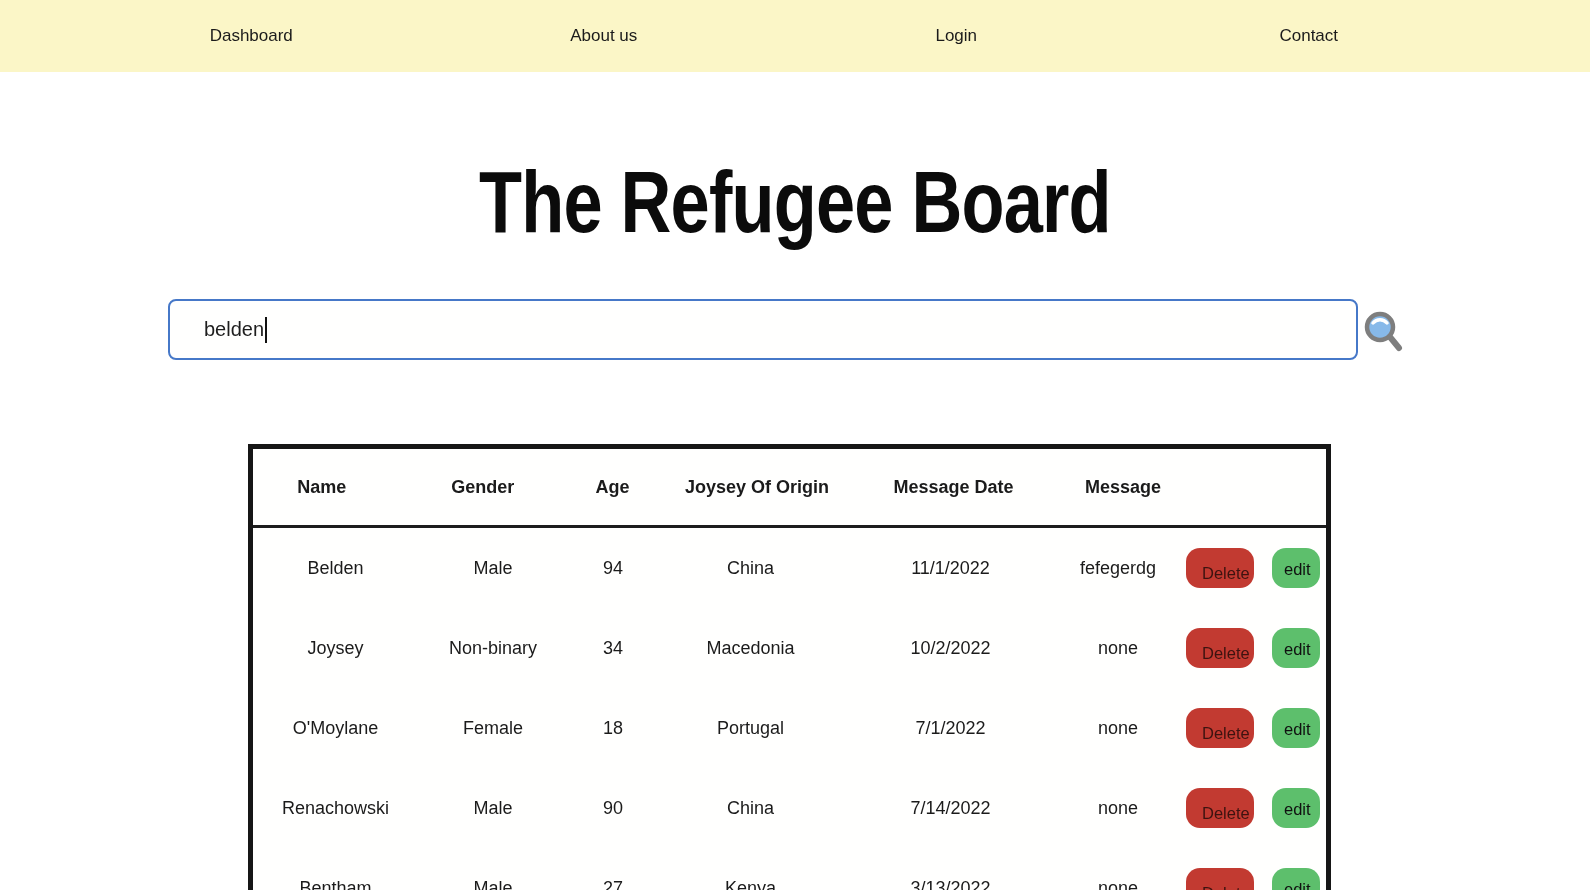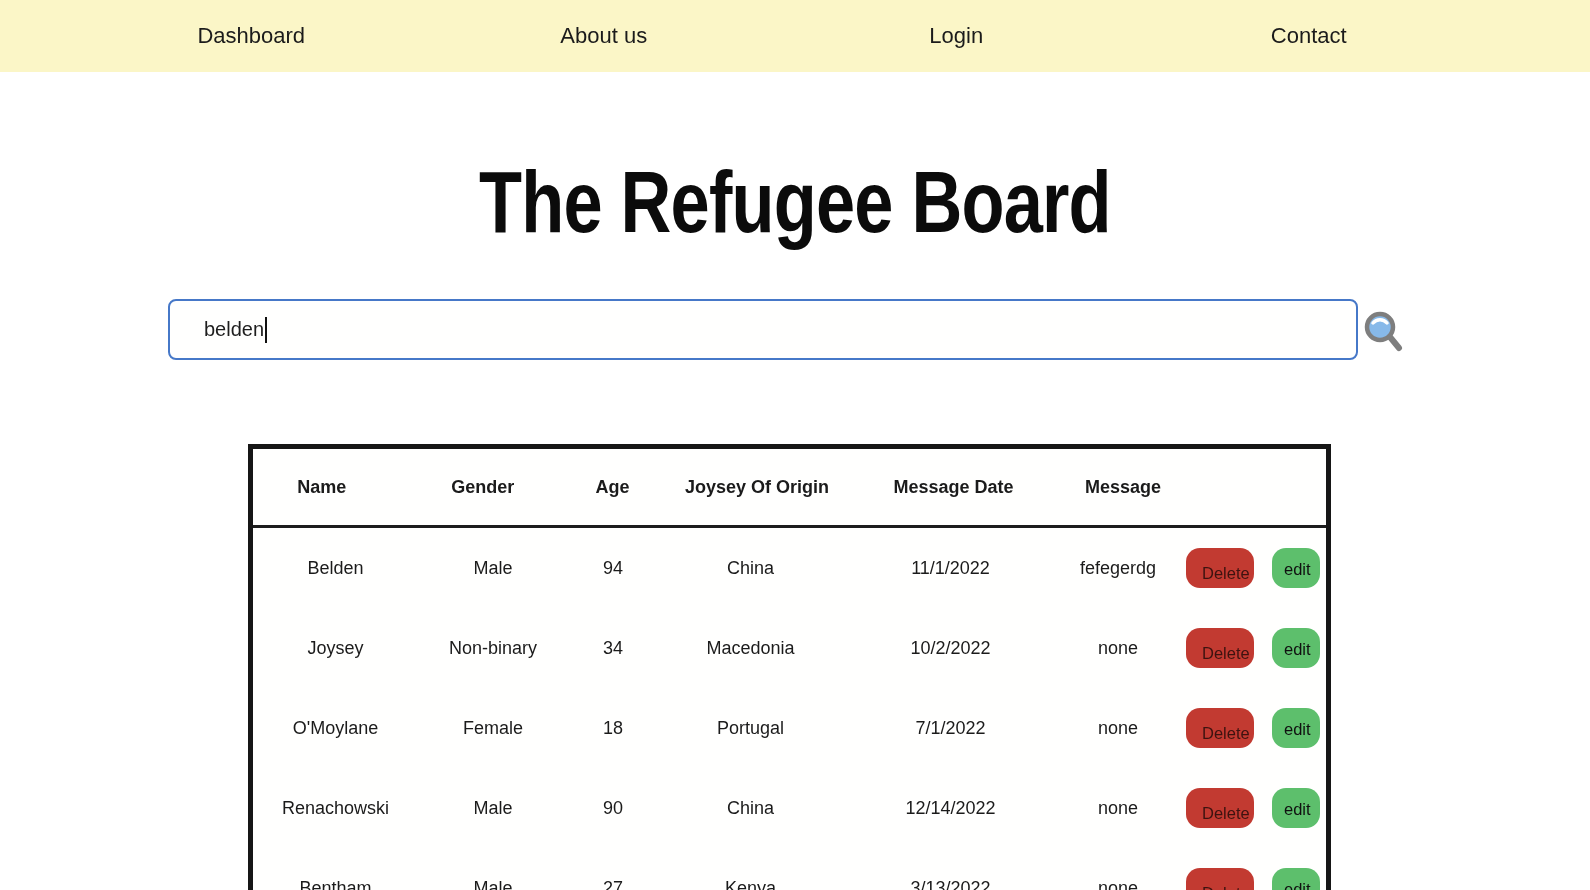--- a/index.html
+++ b/index.html
@@ -18,21 +18,21 @@
     display: flex;
     align-items: center;
     height: 72px;
     background: #fbf6c7;
     padding-left: 75px;
     padding-right: 105px;
   }
   .nav-cell {
     flex: 1;
     text-align: center;
-    font-size: 22px;
+    font-size: 17px;
     cursor: pointer;
     white-space: nowrap;
   }
   .brand {
     font-size: 22px;
     font-weight: bold;
   }
 
   
   .page-title {
@@ -219,21 +219,21 @@
       <button class="btn btn-delete">Delete</button>
       <button class="btn btn-edit">edit</button>
     </div>
   </div>
 
   <div class="t-row">
     <div class="col c-name">Renachowski</div>
     <div class="col c-gender">Male</div>
     <div class="col c-age">90</div>
     <div class="col c-country">China</div>
-    <div class="col c-date">12/14/2022</div>
+    <div class="col c-date">7/14/2022</div>
     <div class="col c-message">none</div>
     <div class="col c-actions">
       <button class="btn btn-delete">Delete</button>
       <button class="btn btn-edit">edit</button>
     </div>
   </div>
 
   <div class="t-row">
     <div class="col c-name">Bentham</div>
     <div class="col c-gender">Male</div>

